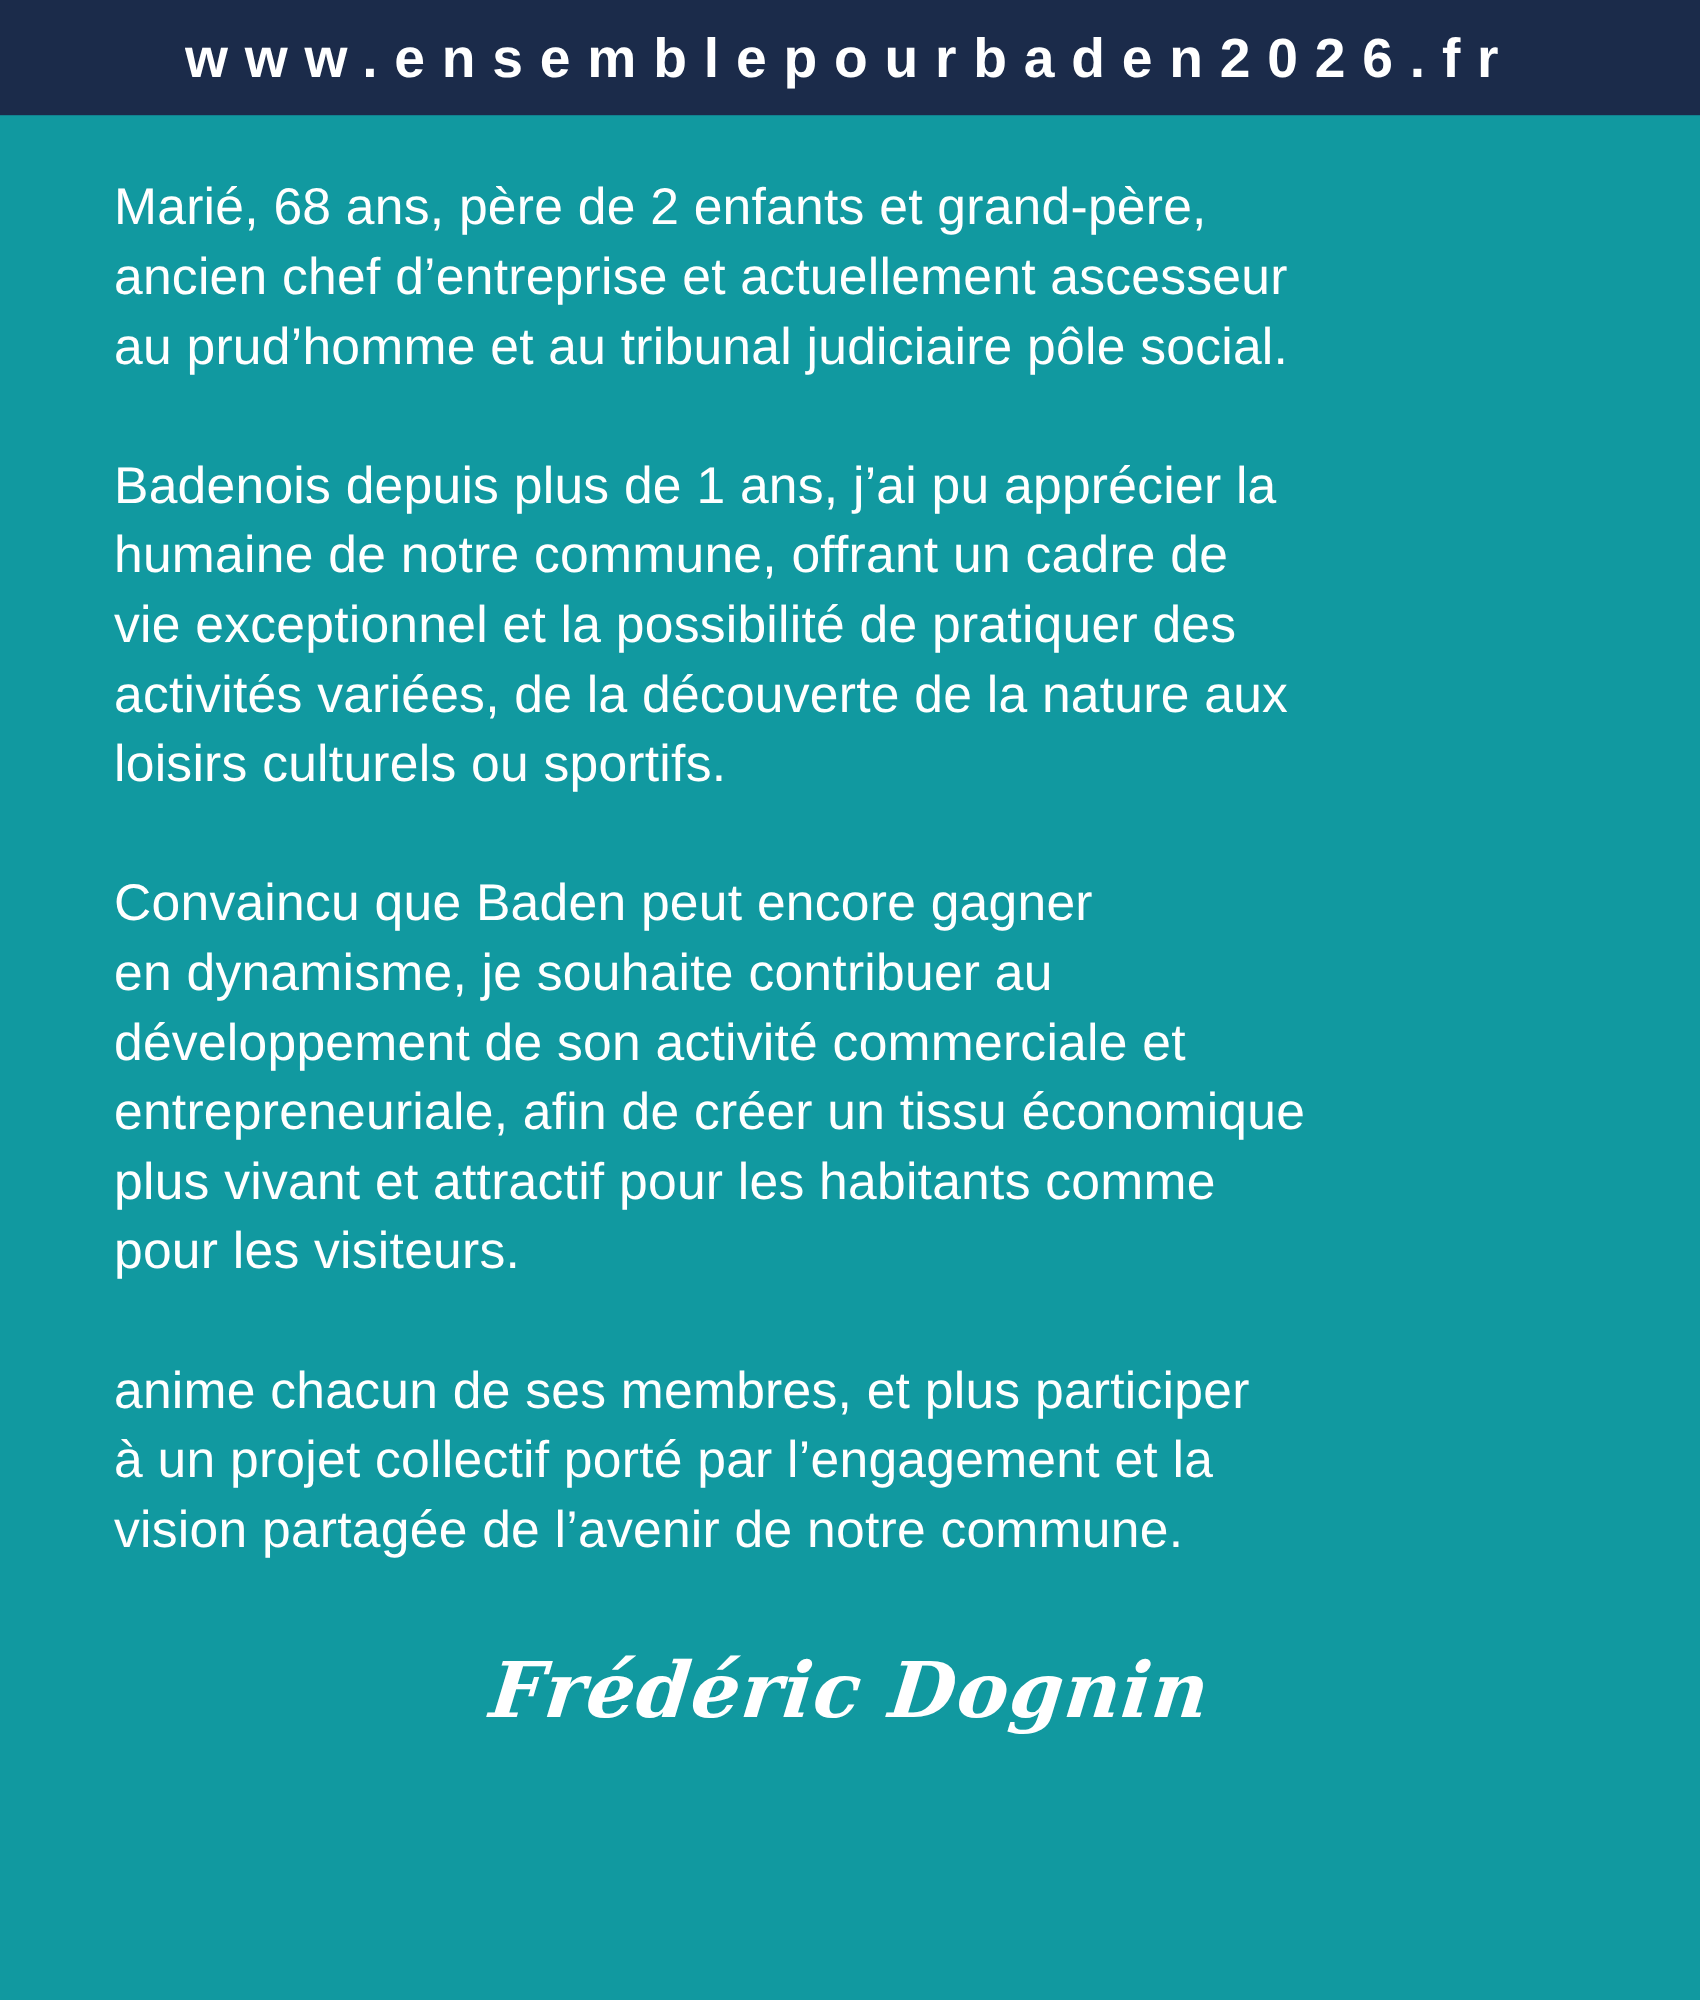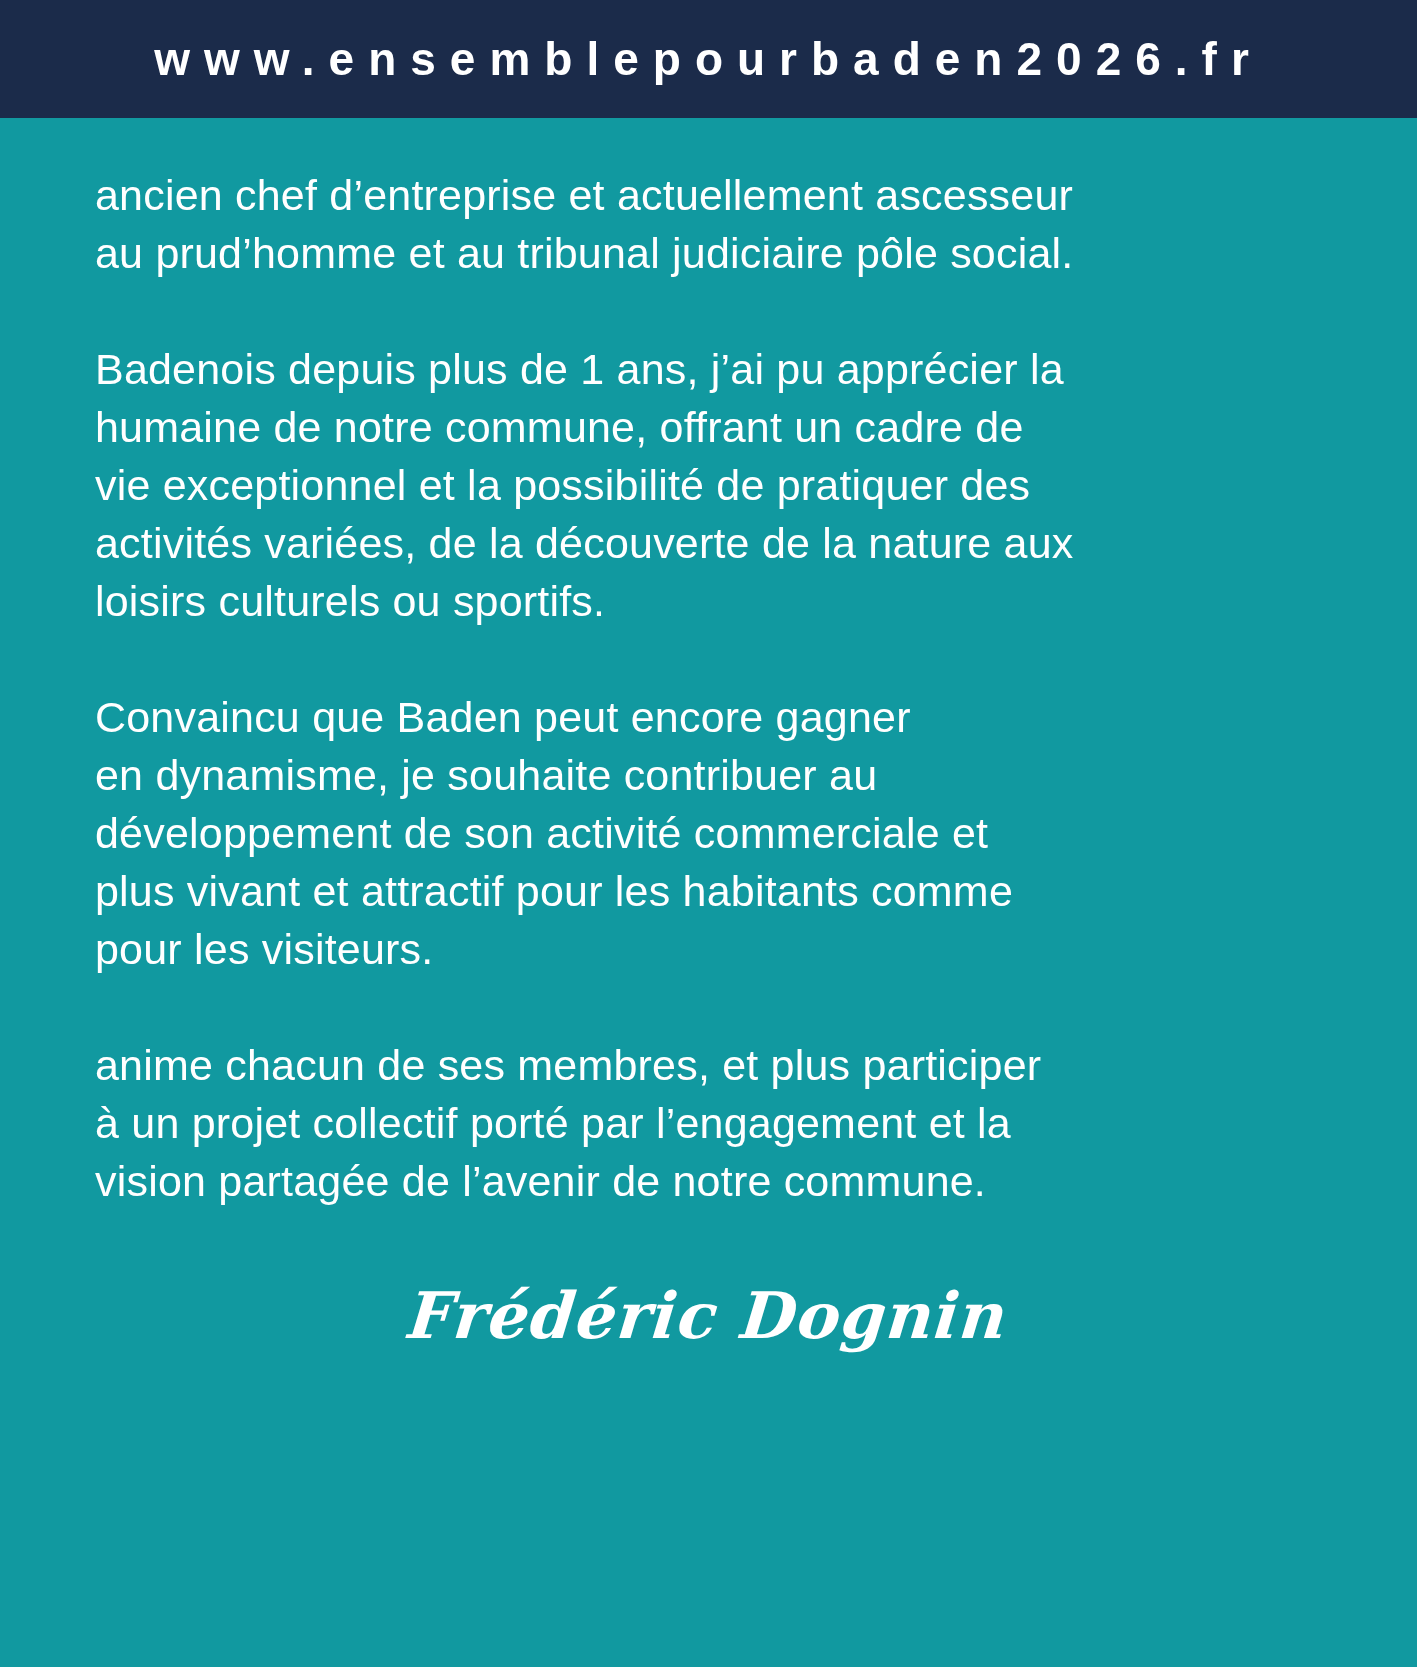--- a/index.html
+++ b/index.html
@@ -13,21 +13,21 @@
     height: 1667px;
     overflow: hidden;
   }
   body {
     background: var(--body-bg);
     font-family: "Liberation Sans", sans-serif;
     color: var(--text-color);
   }
   .header-bar {
     width: 100%;
-    height: 118px;
+    height: 96px;
     background: var(--header-bg);
     display: flex;
     align-items: center;
     justify-content: center;
   }
   .site-url {
     color: var(--text-color);
     font-size: 46px;
     font-weight: 700;
     letter-spacing: 14px;
@@ -62,34 +62,36 @@
 </head>
 <body>
 
 <div class="header-bar">
   <span class="site-url">www.ensemblepourbaden2026.fr</span>
 </div>
 
 <div class="content">
 
 <p class="para">
+      <span class="line"><span class="seg">Marié, 68 ans, père de 2 enfants et grand-père,</span></span>
       <span class="line"><span class="seg">ancien chef d’entreprise et actuellement ascesseur</span></span>
       <span class="line"><span class="seg">au prud’homme et au tribunal judiciaire pôle social.</span></span>
     </p>
     <p class="para">
       <span class="line"><span class="seg">Badenois depuis plus de 1 ans, j’ai pu apprécier la</span></span>
       <span class="line"><span class="seg">humaine de notre commune, offrant un cadre de</span></span>
       <span class="line"><span class="seg">vie exceptionnel et la possibilité de </span><span class="seg bold">pratiquer des</span></span>
       <span class="line"><span class="seg bold">activités variées, de la découverte de la nature aux</span></span>
       <span class="line"><span class="seg bold">loisirs culturels ou sportifs.</span></span>
     </p>
     <p class="para">
       <span class="line"><span class="seg">Convaincu que Baden peut encore gagner</span></span>
       <span class="line"><span class="seg">en dynamisme, je souhaite contribuer au</span></span>
       <span class="line"><span class="seg">développement de son activité commerciale et</span></span>
+      <span class="line"><span class="seg">entrepreneuriale, afin de </span><span class="seg bold">créer un tissu économique</span></span>
       <span class="line"><span class="seg bold">plus vivant et attractif pour les habitants comme</span></span>
       <span class="line"><span class="seg bold">pour les visiteurs.</span></span>
     </p>
     <p class="para">
       <span class="line"><span class="seg bold">anime chacun de ses membres</span><span class="seg">, et plus participer</span></span>
       <span class="line"><span class="seg">à un projet collectif porté par l’engagement et la</span></span>
       <span class="line"><span class="seg">vision partagée de l’avenir de notre commune.</span></span>
     </p>
   </div>
 

